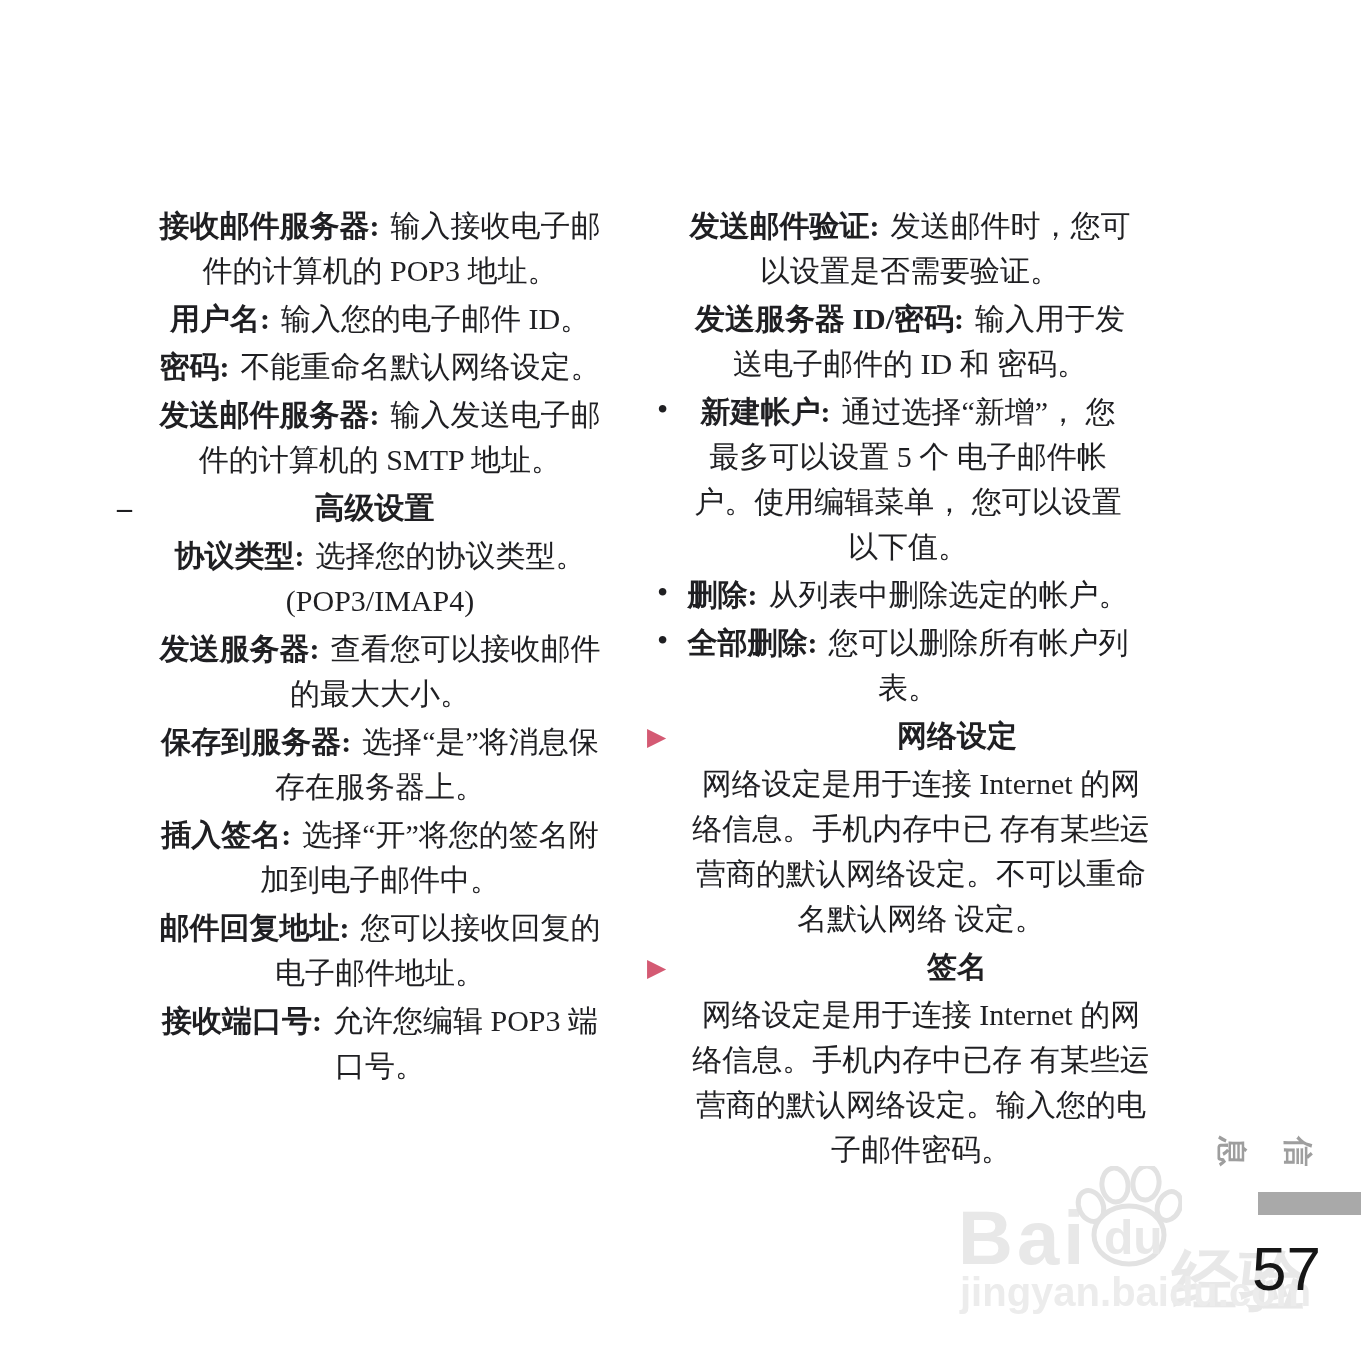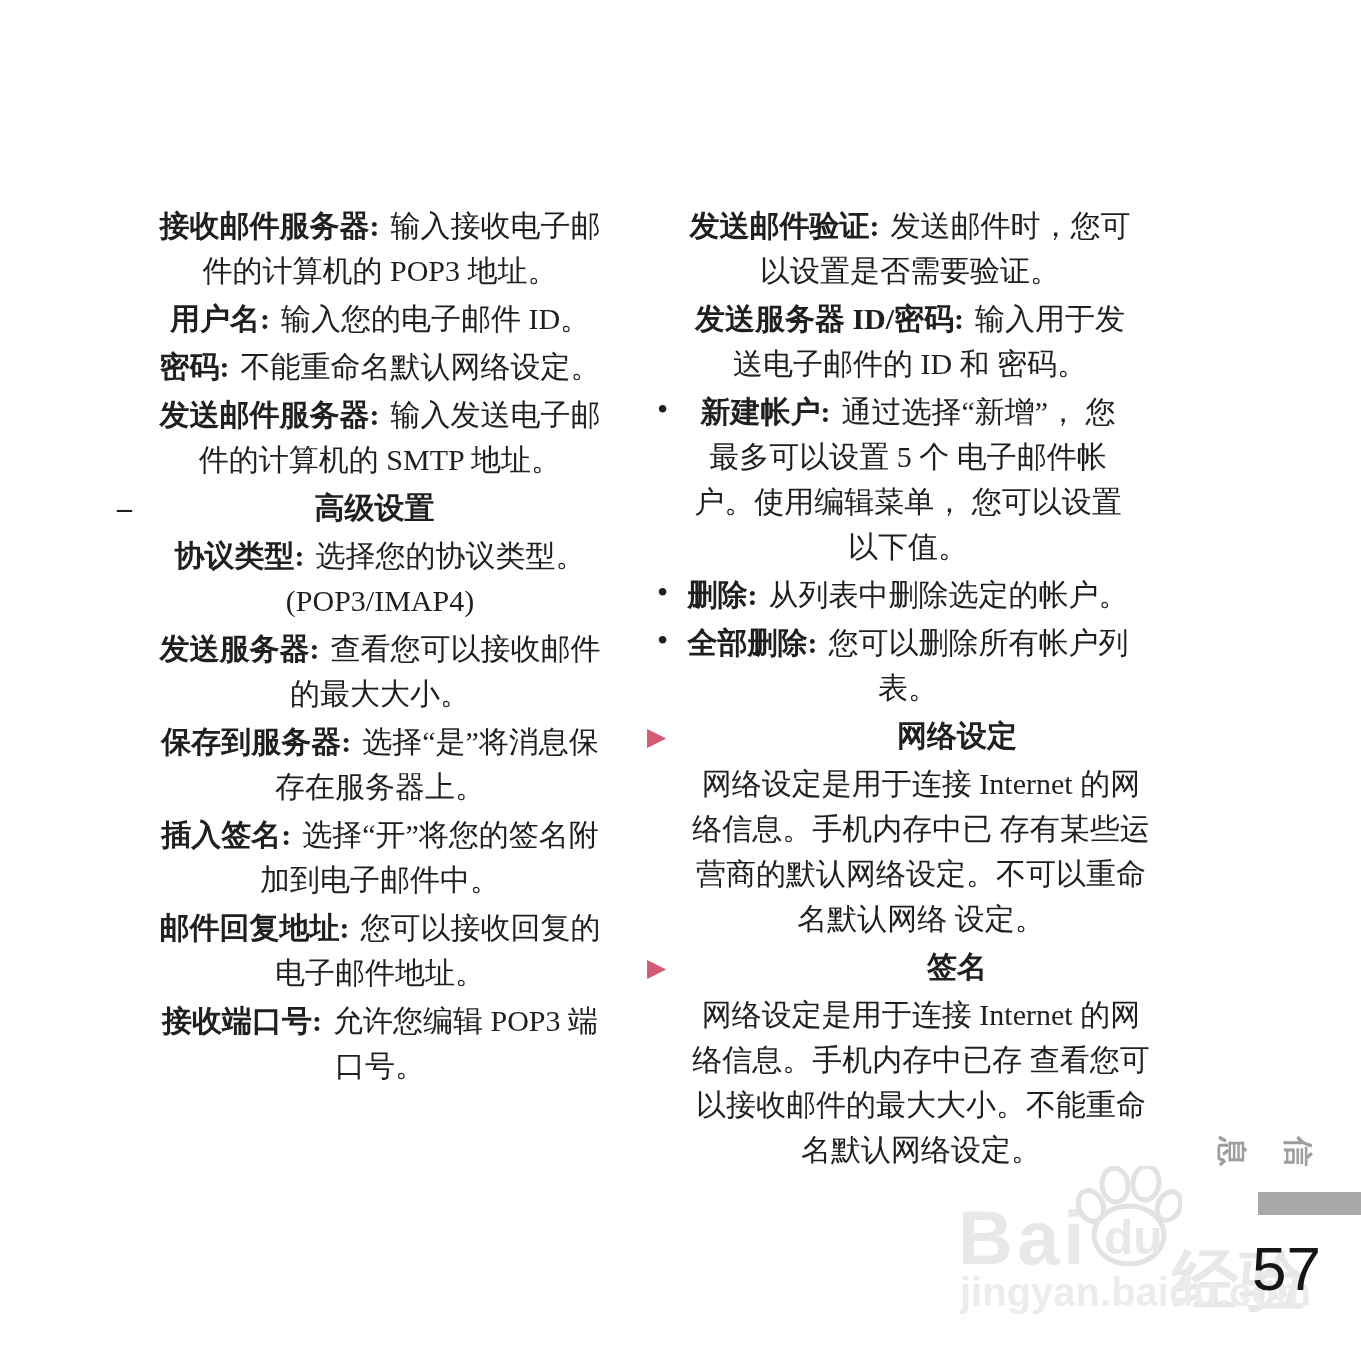--- a/index.html
+++ b/index.html
@@ -76,21 +76,21 @@
     <p class="r-para"><b class="lbl">发送服务器 ID/密码:</b><span class="txt">输入用于发送电子邮件的 ID 和 密码。</span></p>
 
     <p class="r-bullet"><span class="bullet">•</span><b class="lbl">新建帐户:</b><span class="txt">通过选择“新增”， 您最多可以设置 5 个 电子邮件帐户。使用编辑菜单， 您可以设置以下值。</span></p>
     <p class="r-bullet"><span class="bullet">•</span><b class="lbl">删除:</b><span class="txt">从列表中删除选定的帐户。</span></p>
     <p class="r-bullet"><span class="bullet">•</span><b class="lbl">全部删除:</b><span class="txt">您可以删除所有帐户列表。</span></p>
 
     <p class="r-head"><span class="tri">▶</span><span>网络设定</span></p>
     <p class="r-body">网络设定是用于连接 Internet 的网络信息。手机内存中已 存有某些运营商的默认网络设定。不可以重命名默认网络 设定。</p>
 
     <p class="r-head"><span class="tri">▶</span><span>签名</span></p>
-    <p class="r-body">网络设定是用于连接 Internet 的网络信息。手机内存中已存 查看您可以接收邮件的最大大小。不能重命名默认网络设定。</p>
+    <p class="r-body">网络设定是用于连接 Internet 的网络信息。手机内存中已存 有某些运营商的默认网络设定。输入您的电子邮件密码。</p>
   </div>
 
   <div class="watermark">
     <span class="wm-bai">Bai</span>
     <svg class="wm-paw" width="112" height="104" viewBox="0 0 112 104">
       <g fill="#ffffff" stroke="#e2e2e2" stroke-width="5">
         <ellipse cx="21" cy="40" rx="12" ry="16" transform="rotate(-25 21 40)"></ellipse>
         <ellipse cx="45" cy="19" rx="13" ry="17" transform="rotate(-8 45 19)"></ellipse>
         <ellipse cx="76" cy="17" rx="13" ry="17" transform="rotate(8 76 17)"></ellipse>
         <ellipse cx="99" cy="40" rx="11" ry="15" transform="rotate(25 99 40)"></ellipse>

